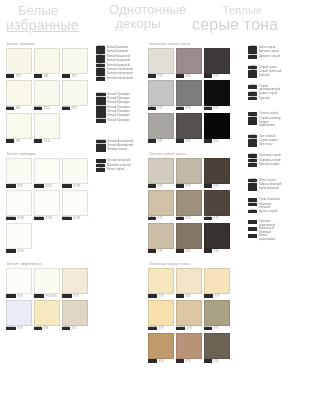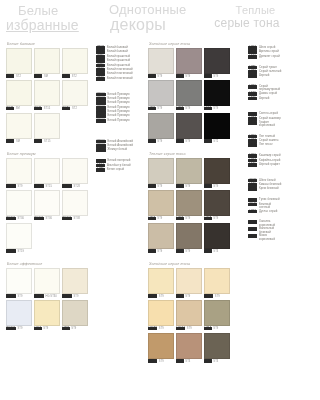--- a/index.html
+++ b/index.html
@@ -26,24 +26,24 @@
     white-space: nowrap;
   }
   .hdr .l1 { display:block;margin-left:17px; }
   .hdr .l2 { display:block; }
 
   #hdr-white   { left: 6px;  top: 4px;  font-size: 13px; text-align: left; }
   #hdr-white .l1 { margin-left: 12px; }
   #hdr-white .l2 { font-size: 14px; text-decoration: underline; }
 
   #hdr-solid   { left: 92px; top: 3px;  font-size: 13px; text-align: center; width: 92px;}
-  #hdr-solid .l2 { font-size: 16px; }
-
-  #hdr-gray    { left: 205px; top: 5px; font-size: 11px; text-align: center; width: 84px;}
-  #hdr-gray .l2 { font-size: 12px; color: #d2d2d2; }
+  #hdr-solid .l2 { font-size: 13px; }
+
+  #hdr-gray    { left: 192px; top: 5px; font-size: 11px; text-align: center; width: 84px;}
+  #hdr-gray .l2 { font-size: 16px; color: #d2d2d2; }
 
   
   .col { position: absolute; }
   #col-left  { left: 6px;   top: 42px;  width: 84px;  }
   #col-mid   { left: 96px;  top: 42px;  width: 48px;  }
   #col-right { left: 148px; top: 42px;  width: 98px;  }
   #col-far   { left: 248px; top: 42px;  width: 34px;  }
 
   
   .sect-title {

